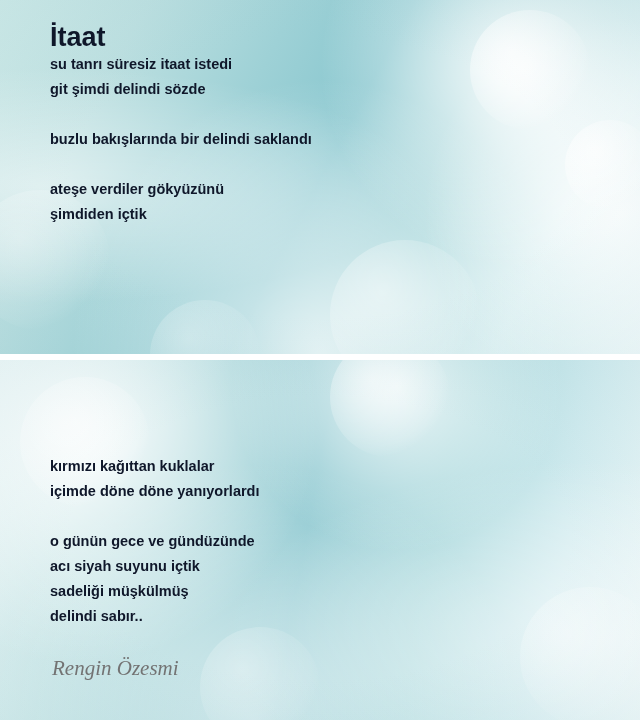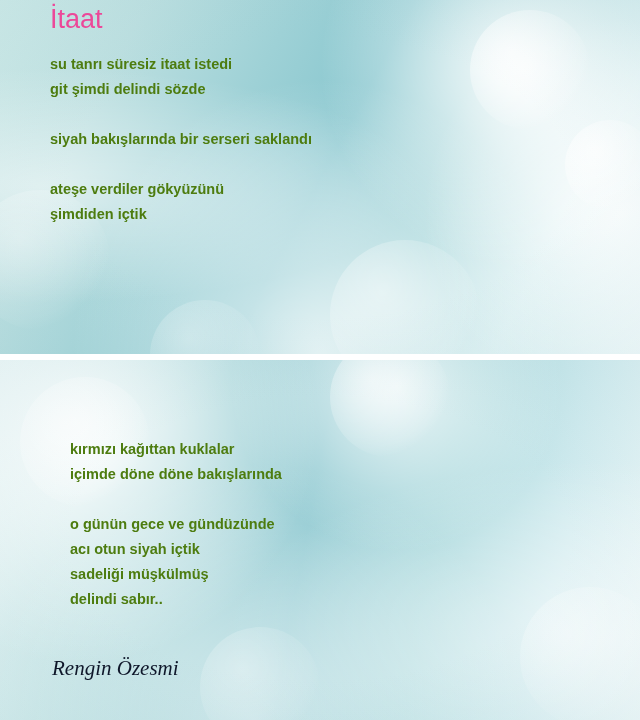--- a/index.html
+++ b/index.html
@@ -70,58 +70,57 @@
 
   
   .content {
     position: absolute;
     left: 0; top: 0;
     width: 640px;
   }
   .poem-title {
     position: absolute;
     left: 50px;
-    top: 4px;
+    top: 22px;
     font-size: 27px;
-    font-weight: normal;
-    color: #ec4899;
+    font-weight: bold;
+    color: #0f172a;
     letter-spacing: 0px;
   }
   .lines {
     position: absolute;
     left: 50px;
     top: 52px;
     width: 560px;
   }
   .line {
     font-size: 14.5px;
     font-weight: bold;
-    color: #4d7c0f;
+    color: #0f172a;
     line-height: 25px;
     height: 25px;
     white-space: pre;
   }
   .line.blank {
     height: 25px;
   }
   .lines-bottom {
     position: absolute;
     left: 50px;
-    top: 437px;
+    top: 454px;
     width: 560px;
-    margin-left: 20px;
   }
   .author {
     position: absolute;
     left: 52px;
     top: 656px;
     font-family: "Liberation Serif", serif;
     font-style: italic;
     font-size: 21px;
-    color: #0f172a;
+    color: #737373;
   }
   .divider {
     position: absolute;
     left: 0;
     top: 354px;
     width: 640px;
     height: 6px;
     background: #ffffff;
   }
 </style>
@@ -150,30 +149,30 @@
   </div>
 
   <div class="divider"></div>
 
   <div class="content">
     <div class="poem-title">İtaat</div>
     <div class="lines" id="lines-top">
         <div class="line">su tanrı süresiz itaat istedi</div>
         <div class="line">git şimdi delindi sözde</div>
         <div class="line blank">&nbsp;</div>
-        <div class="line">siyah bakışlarında bir serseri saklandı</div>
+        <div class="line">buzlu bakışlarında bir delindi saklandı</div>
         <div class="line blank">&nbsp;</div>
         <div class="line">ateşe verdiler gökyüzünü</div>
         <div class="line">şimdiden içtik</div>
       </div>
     <div class="lines-bottom" id="lines-bottom">
         <div class="line">kırmızı kağıttan kuklalar</div>
-        <div class="line">içimde döne döne bakışlarında</div>
+        <div class="line">içimde döne döne yanıyorlardı</div>
         <div class="line blank">&nbsp;</div>
         <div class="line">o günün gece ve gündüzünde</div>
-        <div class="line">acı otun siyah içtik</div>
+        <div class="line">acı siyah suyunu içtik</div>
         <div class="line">sadeliği müşkülmüş</div>
         <div class="line">delindi sabır..</div>
       </div>
     <div class="author">Rengin Özesmi</div>
   </div>
 
 </div>
 
 </body></html>

